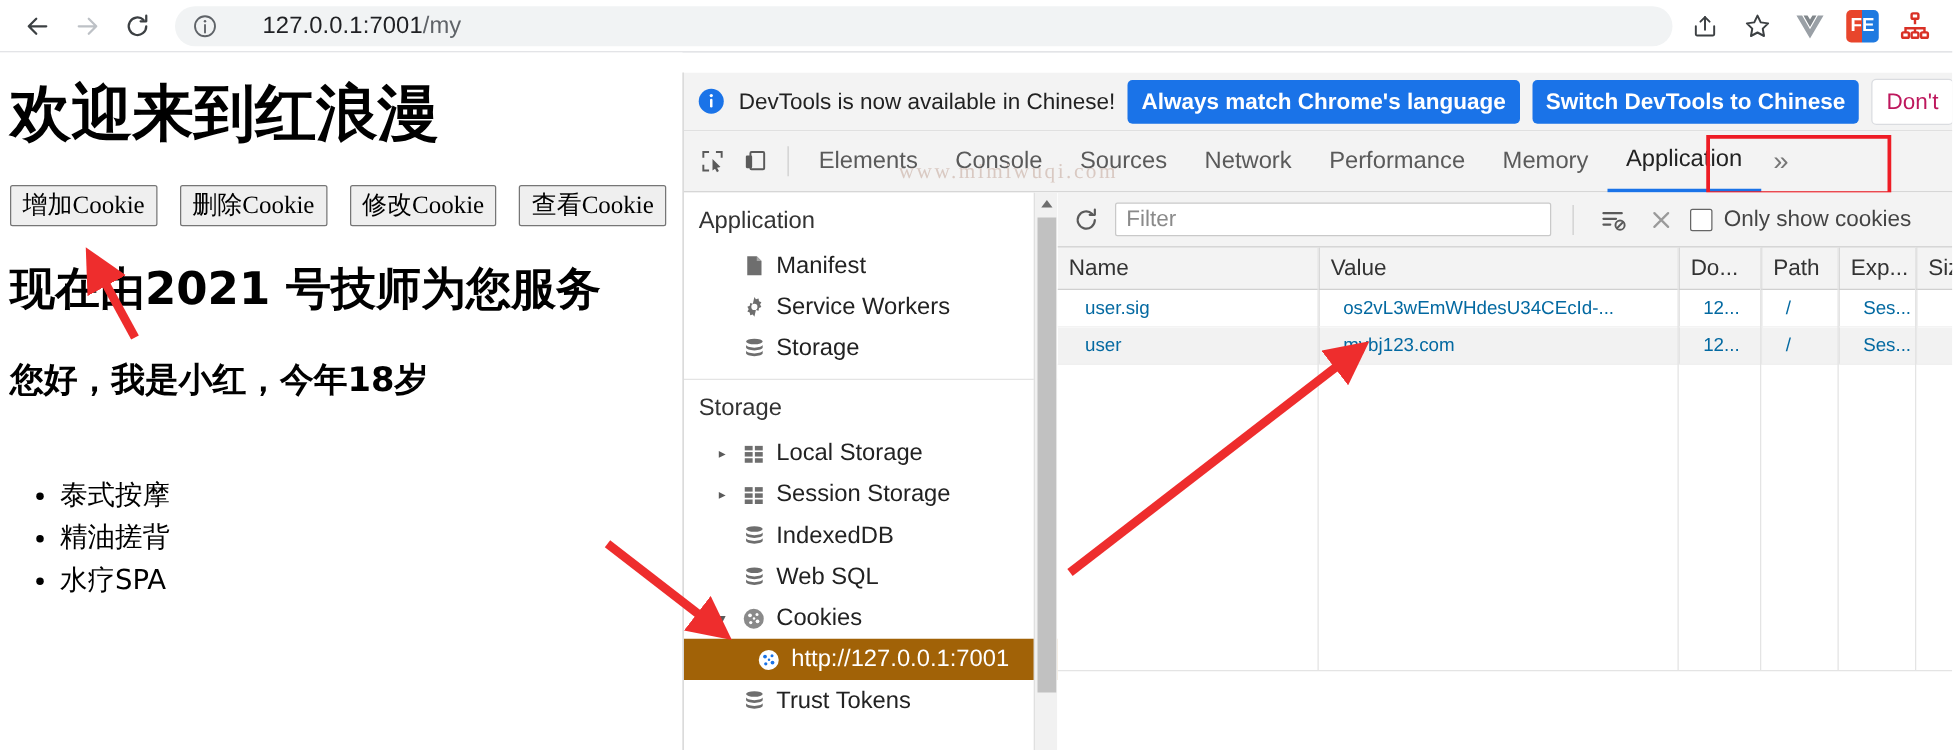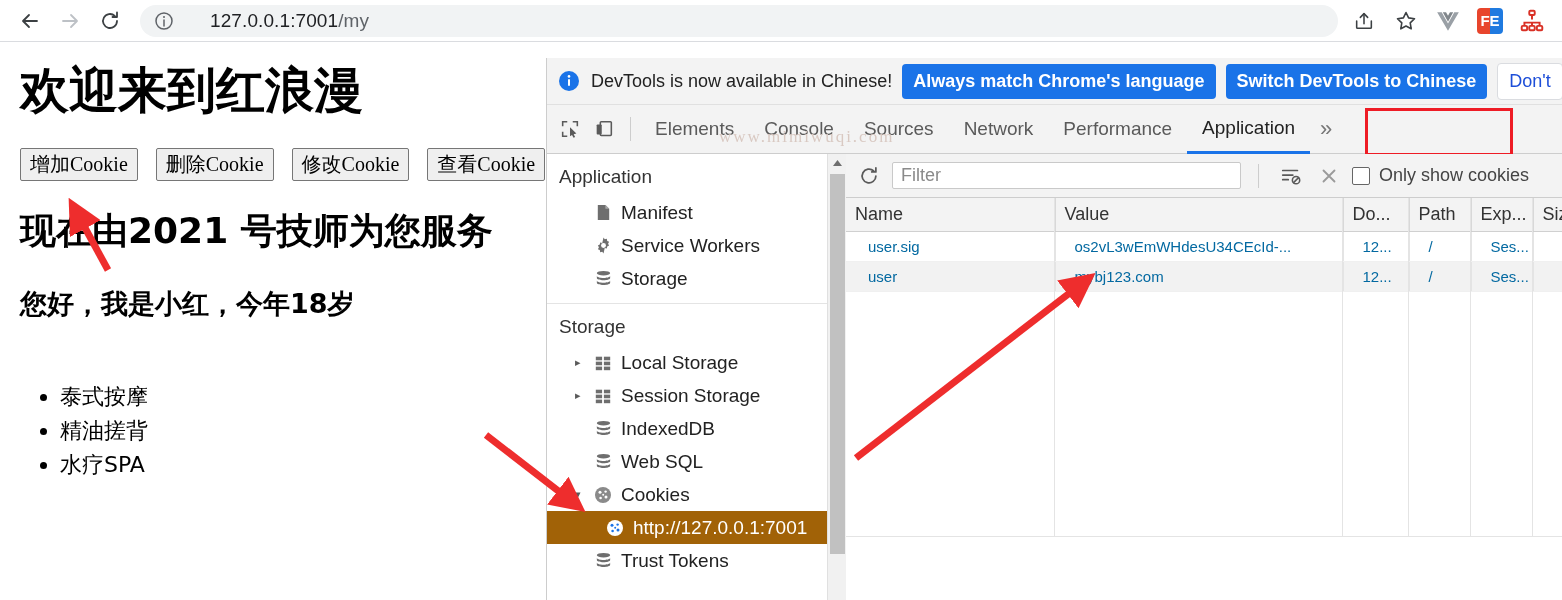--- a/index.html
+++ b/index.html
@@ -38,21 +38,21 @@
   .ext-sq { width: 26px; height: 26px; border-radius: 4px; display: flex;
             align-items: center; justify-content: center; font-size: 15px;
             font-weight: bold; color: #fff; }
   .toolbar-sep {
     position: absolute; left: 0; top: 41px; width: 1562px; height: 1px;
     background: #dadce0;
   }
 
   
   .page {
-    position: absolute; left: 12px; top: 42px; width: 546px; height: 558px;
+    position: absolute; left: 0; top: 42px; width: 546px; height: 558px;
     background: #ffffff; overflow: hidden;
   }
   .page-inner { padding: 0 8px; }
   .page h1 {
     font-family: "DejaVu Sans", sans-serif;
     font-size: 49px; font-weight: bold; margin: 22px 0 0 0;
     color: #000; letter-spacing: 0px; line-height: 1.1;
   }
   .btn-row { margin-top: 30px; display: flex; gap: 18px; }
   .pg-btn {
@@ -88,21 +88,21 @@
     gap: 10px; white-space: nowrap; overflow: hidden;
   }
   .notice-ic { flex: 0 0 auto; display: flex; }
   .notice-txt { font-size: 18px; color: #222; flex: 0 0 auto; }
   .notice-btn {
     background: #1a73e8; color: #fff; font-size: 18px; font-weight: bold;
     border: none; border-radius: 4px; padding: 7px 11px; cursor: pointer;
     flex: 0 0 auto; white-space: nowrap;
   }
   .notice-btn.secondary {
-    background: #fff; color: #1d4ed8; border: 1px solid #dadce0; font-weight: normal;
+    background: #fff; color: #be185d; border: 1px solid #dadce0; font-weight: normal;
   }
   
   .tabstrip {
     height: 49px; background: #f3f3f3; border-bottom: 1px solid #cdcdcd;
     display: flex; align-items: center; padding: 0 6px; box-sizing: border-box;
     position: relative;
   }
   .tool-ic {
     width: 34px; height: 34px; display: flex; align-items: center;
     justify-content: center; cursor: pointer;
@@ -326,20 +326,21 @@
           <rect x="4" y="7" width="5.5" height="11" rx="1" fill="#5a5a5a" stroke="none"></rect>
         </svg>
       </div>
       <div class="vsep"></div>
 
       <div class="tab">Elements</div>
       <div class="tab">Console</div>
       <div class="tab">Sources</div>
       <div class="tab">Network</div>
       <div class="tab">Performance</div>
+      <div class="tab">Memory</div>
       <div class="tab active">Application</div>
       <div class="tab-more">»</div>
 
       <div class="watermark">www.mimiwuqi.com</div>
       <div class="tab-annot"></div>
     </div>
 
     <div class="dt-body">
 
       <div class="dt-sidebar">

